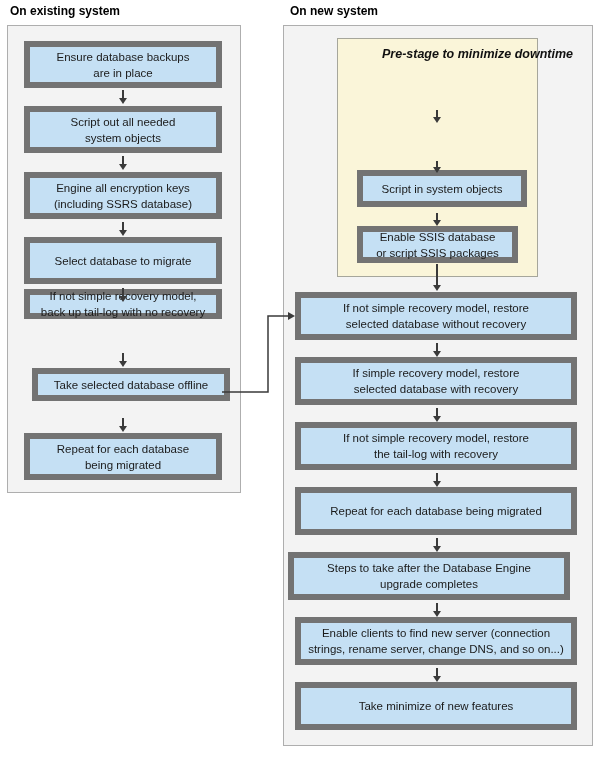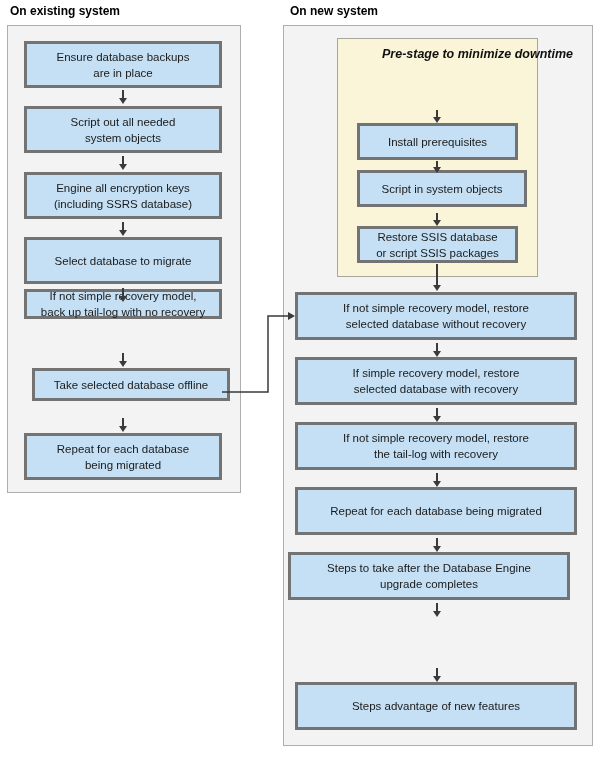--- a/index.html
+++ b/index.html
@@ -14,21 +14,21 @@
     position:absolute;background:#f3f3f3;border:1px solid #aeaeae;box-sizing:border-box;
   }
   .prestage{
     position:absolute;background:#faf5d9;border:1px solid #a6a69b;box-sizing:border-box;
   }
   .prestage-title{
     position:absolute;left:0;top:8px;width:100%;text-align:center;
     font-size:12.5px;font-weight:bold;font-style:italic;color:#111;margin-left:40px;
   }
   .fbox{
-    position:absolute;background:#c5e0f4;border:3px solid #737373;box-sizing:border-box;
+    position:absolute;background:#c5e0f4;border:6px solid #737373;box-sizing:border-box;
     display:flex;align-items:center;justify-content:center;text-align:center;
     font-size:11.5px;line-height:16px;white-space:pre-line;padding:2px 4px;
   }
   .varrow{position:absolute;width:2px;background:#3a3a3a;}
   .varrow::after{
     content:"";position:absolute;left:-3px;bottom:-6px;width:0;height:0;
     border-left:4px solid transparent;border-right:4px solid transparent;
     border-top:6px solid #3a3a3a;
   }
   .connector{position:absolute;overflow:visible;}
@@ -61,41 +61,42 @@
   <div class="fbox" style="left:24px;top:433px;width:198px;height:47px">Repeat for each database
 being migrated</div>
 
   <div class="varrow" style="left:122px;top:90px;height:8px"></div>
   <div class="varrow" style="left:122px;top:156px;height:8px"></div>
   <div class="varrow" style="left:122px;top:222px;height:8px"></div>
   <div class="varrow" style="left:122px;top:288px;height:8px"></div>
   <div class="varrow" style="left:122px;top:353px;height:8px"></div>
   <div class="varrow" style="left:122px;top:418px;height:8px"></div>
 
-  <div class="fbox" style="left:357px;top:123px;width:161px;height:37px">Install prerequisites</div>
   <div class="fbox" style="left:357px;top:170px;width:170px;height:37px">Script in system objects</div>
-  <div class="fbox" style="left:357px;top:226px;width:161px;height:37px">Restore SSIS database
+  <div class="fbox" style="left:357px;top:226px;width:161px;height:37px">Enable SSIS database
 or script SSIS packages</div>
 
   <div class="varrow" style="left:436px;top:110px;height:7px"></div>
   <div class="varrow" style="left:436px;top:161px;height:6px"></div>
   <div class="varrow" style="left:436px;top:213px;height:7px"></div>
 
   <div class="varrow" style="left:436px;top:264px;height:21px"></div>
 
   <div class="fbox" style="left:295px;top:292px;width:282px;height:48px">If not simple recovery model, restore
 selected database without recovery</div>
   <div class="fbox" style="left:295px;top:357px;width:282px;height:48px">If simple recovery model, restore
 selected database with recovery</div>
   <div class="fbox" style="left:295px;top:422px;width:282px;height:48px">If not simple recovery model, restore
 the tail-log with recovery</div>
   <div class="fbox" style="left:295px;top:487px;width:282px;height:48px">Repeat for each database being migrated</div>
   <div class="fbox" style="left:288px;top:552px;width:282px;height:48px">Steps to take after the Database Engine
 upgrade completes</div>
-  <div class="fbox" style="left:295px;top:682px;width:282px;height:48px">Steps advantage of new features</div>
+  <div class="fbox" style="left:295px;top:617px;width:282px;height:48px">Enable clients to find new server (connection
+strings, rename server, change DNS, and so on...)</div>
+  <div class="fbox" style="left:295px;top:682px;width:282px;height:48px">Take minimize of new features</div>
 
   <div class="varrow" style="left:436px;top:343px;height:8px"></div>
   <div class="varrow" style="left:436px;top:408px;height:8px"></div>
   <div class="varrow" style="left:436px;top:473px;height:8px"></div>
   <div class="varrow" style="left:436px;top:538px;height:8px"></div>
   <div class="varrow" style="left:436px;top:603px;height:8px"></div>
   <div class="varrow" style="left:436px;top:668px;height:8px"></div>
 
   <svg class="connector" style="left:222px;top:308px" width="76" height="92">
     <path d="M 0 84 L 46 84 L 46 8 L 66 8" fill="none" stroke="#3a3a3a" stroke-width="1.5"></path>

